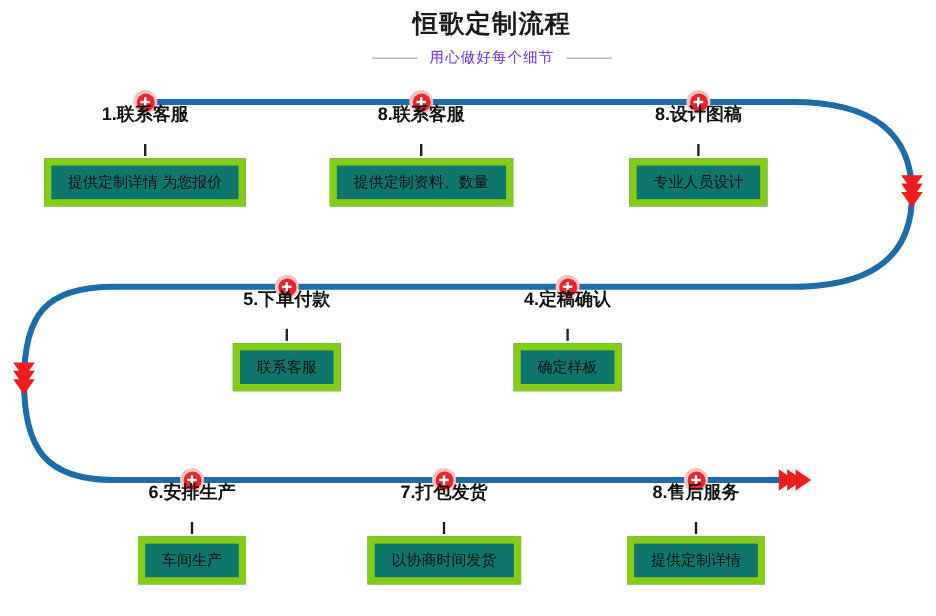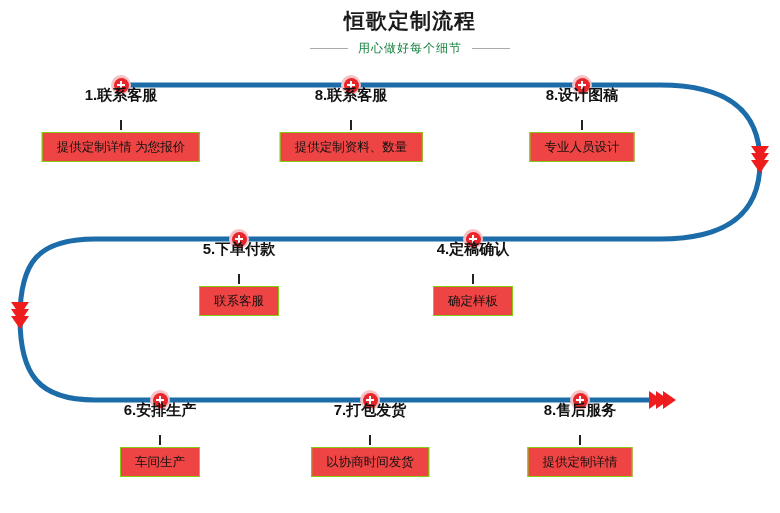--- a/index.html
+++ b/index.html
@@ -42,21 +42,21 @@
     margin-top: 6px;
   }
   .sub-rule {
     display: block;
     width: 38px;
     height: 1px;
     background: #aaaaaa;
   }
   .subtitle {
     font-size: 12px;
-    color: #15803d;
+    color: #6d28d9;
     letter-spacing: 1px;
     white-space: nowrap;
   }
 
   
   #flow-svg {
     position: absolute;
     left: 0;
     top: 0;
     width: 780px;
@@ -125,22 +125,22 @@
     top: 45px;
     width: 2px;
     height: 10px;
     background: #222222;
   }
   .desc-box {
     position: absolute;
     left: 50%;
     top: 57px;
     transform: translateX(-50%);
-    border: 1px solid #84cc16;
-    background: #ef4444;
+    border: 6px solid #84cc16;
+    background: #0f766e;
     font-size: 12.5px;
     color: #111111;
     padding: 6px 14px;
     white-space: nowrap;
     line-height: 16px;
   }
 </style>
 </head>
 <body>
 

